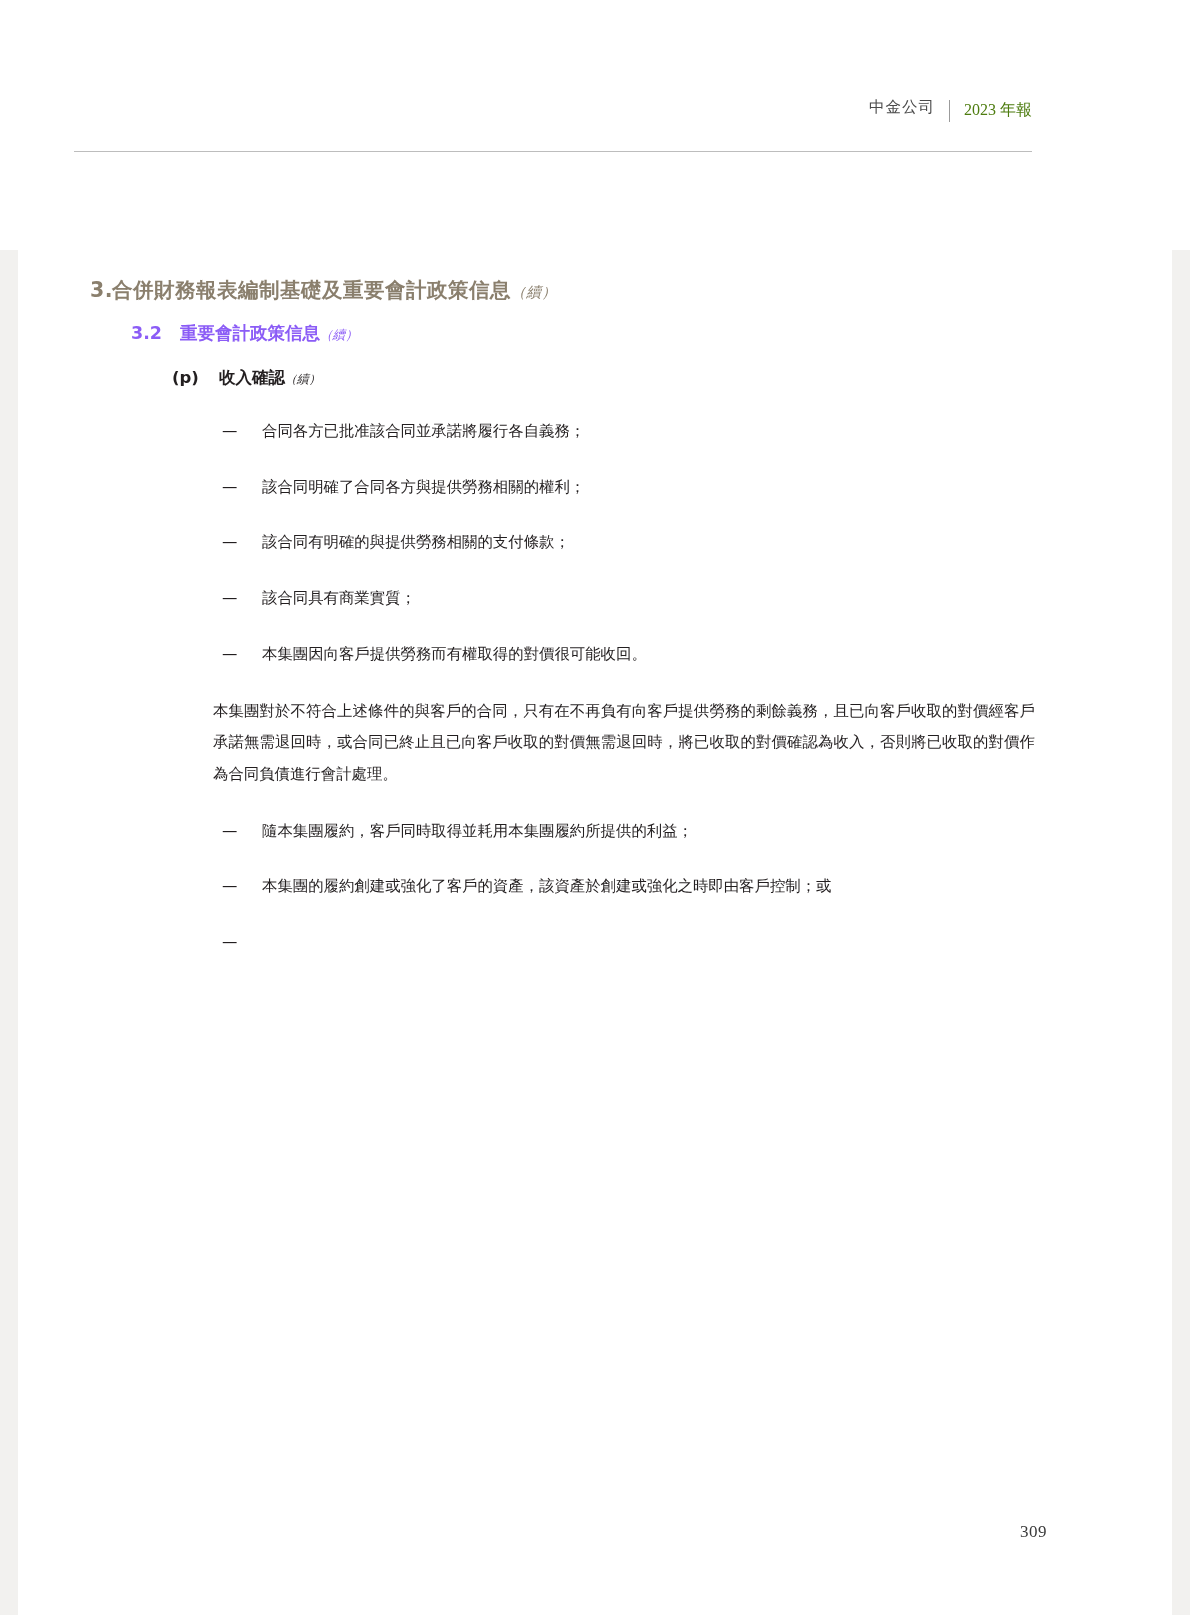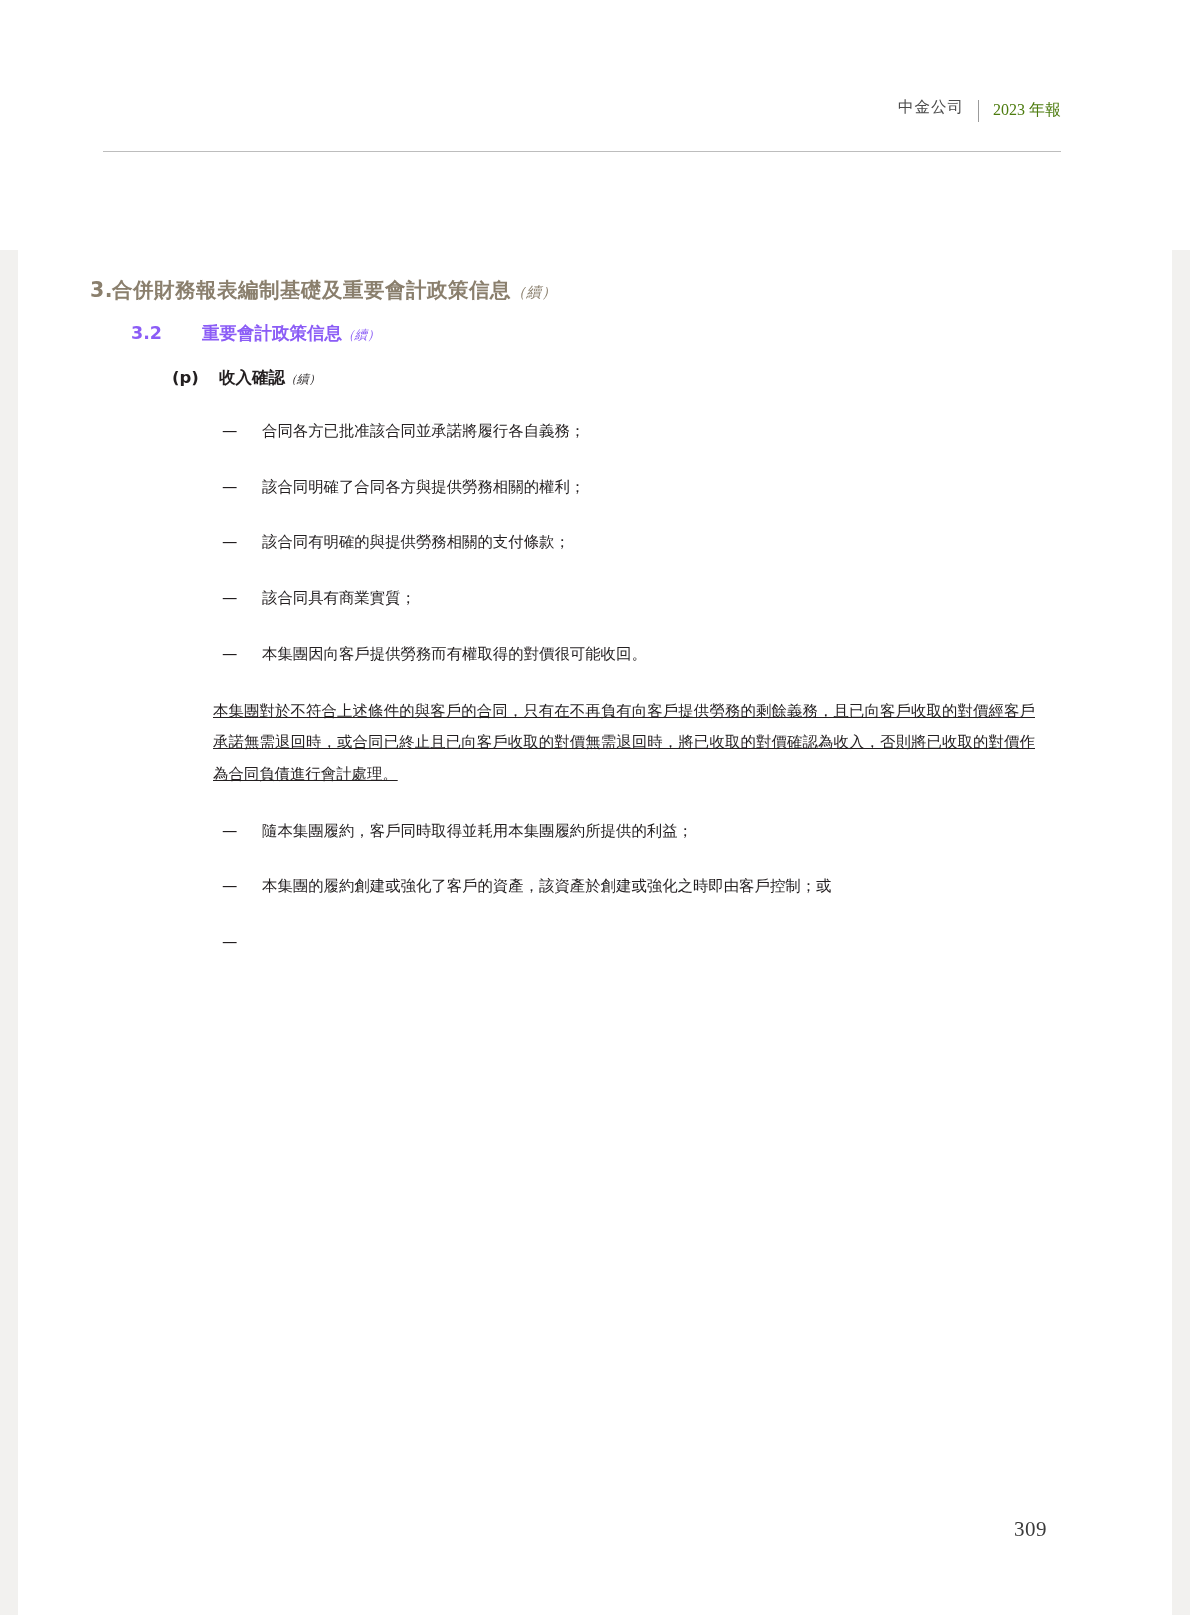--- a/index.html
+++ b/index.html
@@ -44,21 +44,21 @@
     left: 18px;
     top: 250px;
     width: 1154px;
     height: 1365px;
     background: #ffffff;
   }
 
   
   .header {
     position: absolute;
-    left: 103px;
+    left: 74px;
     top: 100px;
     width: 958px;
     height: 52px;
     display: flex;
     align-items: flex-start;
     justify-content: flex-end;
     border-bottom: 1px solid #bdbdbd;
     box-sizing: border-box;
   }
   .header-company {
@@ -127,21 +127,21 @@
     font-size: 17.5px;
     line-height: 1.5;
   }
   .sec-l2 .num {
     position: absolute;
     left: 131px;
     top: 0;
   }
   .sec-l2 .txt {
     display: inline-block;
-    margin-left: 71px;
+    margin-left: 49px;
     font-family: Liberation Serif, serif;
   }
 
   .sec-l3 {
     position: relative;
     margin: 20px 0 0 0;
     padding-left: 172px;
     color: #231f20;
     font-family: "DejaVu Sans", sans-serif;
     font-weight: bold;
@@ -162,21 +162,20 @@
     margin: 22px 0 0 0;
     padding: 0 155px 0 213px;
     font-family: "DejaVu Sans", sans-serif;
     font-size: 15.4px;
     line-height: 2.05;
     color: #231f20;
     text-align: justify;
   }
   .para.tight {
     margin-top: 26px;
-    text-decoration: underline;
   }
 
   .bullet {
     position: relative;
     margin: 25px 0 0 0;
     padding: 0 155px 0 262px;
     font-family: "DejaVu Sans", sans-serif;
     font-size: 15.4px;
     line-height: 2.0;
     color: #231f20;
@@ -187,21 +186,21 @@
     left: 222px;
     top: 0;
     color: #231f20;
   }
 
   .page-number {
     position: absolute;
     right: 143px;
     bottom: 73px;
     font-family: "Liberation Serif", serif;
-    font-size: 21px;
+    font-size: 17px;
     color: #3a3a3a;
     letter-spacing: 0.5px;
   }
 </style>
 </head>
 <body>
 
 <div class="page">
 
   <div class="top-band"></div>

